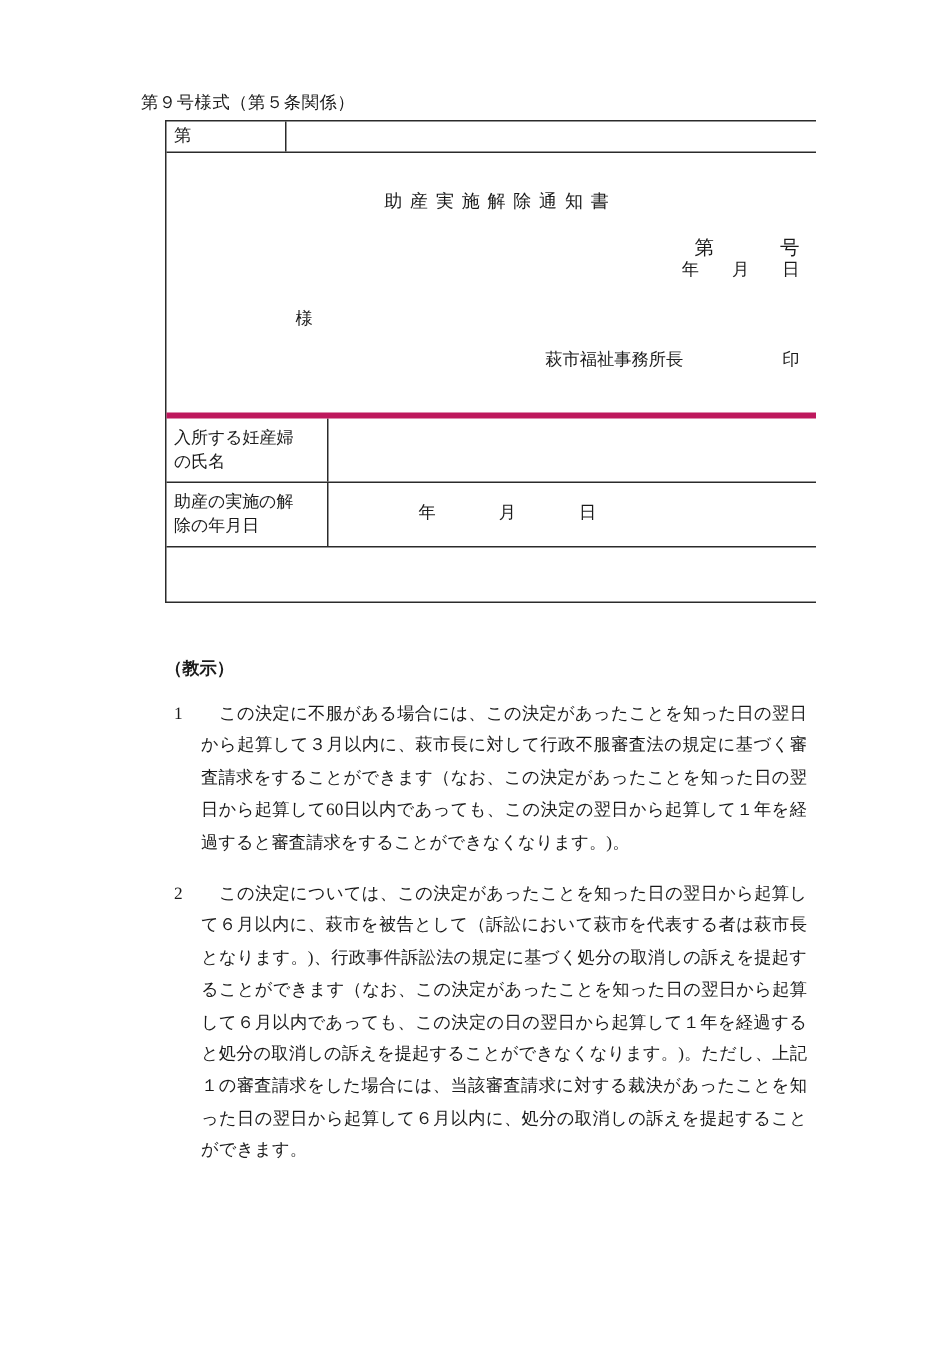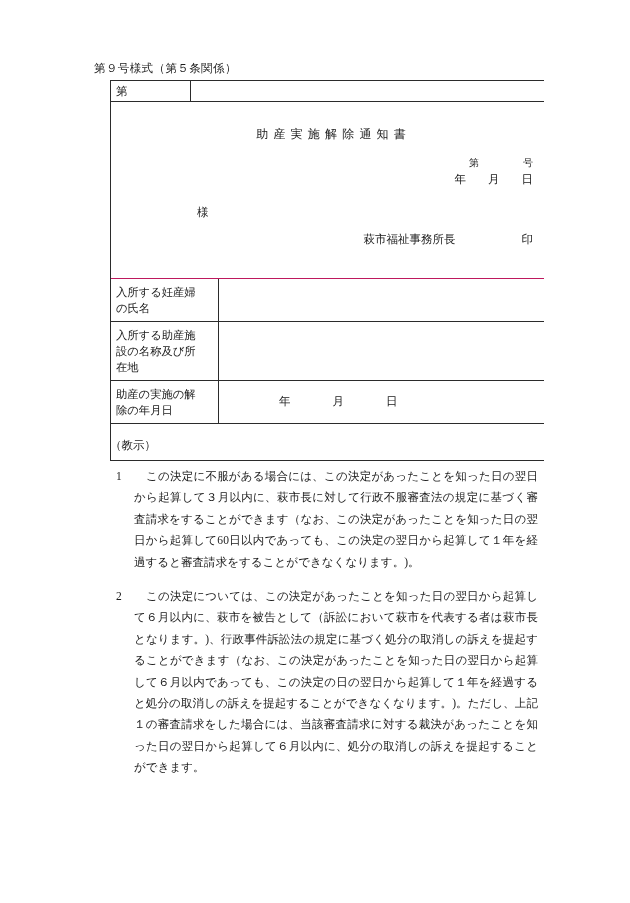--- a/index.html
+++ b/index.html
@@ -60,38 +60,38 @@
     box-sizing: border-box;
     font-size: 11.5px;
     line-height: 20px;
     padding-left: 5px;
   }
 
   
   .letter {
     position: relative;
     height: 177px;
-    border-bottom: 1px solid #be185d;
+    border-bottom: 4px solid #be185d;
     box-sizing: border-box;
   }
   .doc-title {
     position: absolute;
     left: 0;
     right: 0;
     top: 24px;
     text-align: center;
     font-size: 12px;
     letter-spacing: 5.2px;
     text-indent: 5.2px;
   }
   .num-line {
     position: absolute;
     right: 18px;
     top: 54px;
-    font-size: 10px;
+    font-size: 13px;
     white-space: nowrap;
   }
   .num-line .gap-a { display: inline-block; width: 44px; }
   .date-line {
     position: absolute;
     right: 18px;
     top: 70px;
     font-size: 11.5px;
     white-space: nowrap;
   }
@@ -157,20 +157,21 @@
   
   .instructions {
     position: absolute;
     left: 110px;
     top: 438px;
     width: 428px;
   }
   .inst-head {
     font-size: 11.5px;
     margin-bottom: 0;
+    font-weight: bold;
   }
   .inst-item {
     position: relative;
     padding-left: 24px;
     font-size: 11.5px;
     line-height: 21.4px;
     text-align: justify;
     text-justify: inter-ideograph;
     margin-bottom: 0px;
     letter-spacing: 0.05px;
@@ -212,24 +213,20 @@
         <span class="issuer-name">萩市福祉事務所長</span><span>印</span>
       </div>
 
     </div>
 
     <div class="drow">
       <div class="dlabel">入所する妊産婦の氏名</div>
       <div class="dvalue"></div>
     </div>
 
-    <div class="drow">
-      <div class="dlabel">入所する助産施設の名称及び所在地</div>
-      <div class="dvalue"></div>
-    </div>
 
     <div class="drow">
       <div class="dlabel">助産の実施の解除の年月日</div>
       <div class="dvalue date-cells">
         <span>年</span><span class="g1"></span><span>月</span><span class="g2"></span><span>日</span>
       </div>
     </div>
 
     <div class="drow">
       <div class="dvalue"></div>

